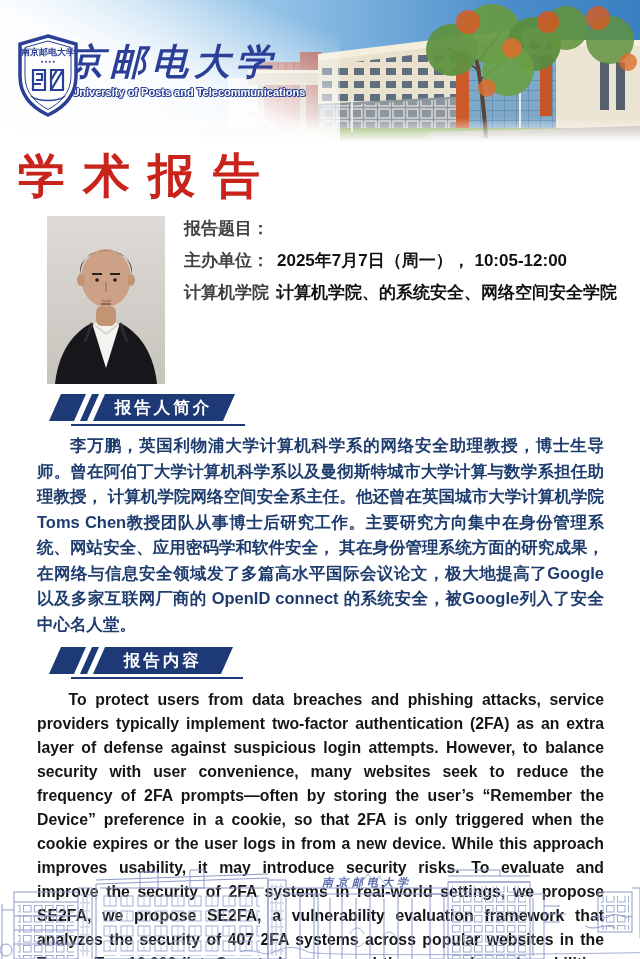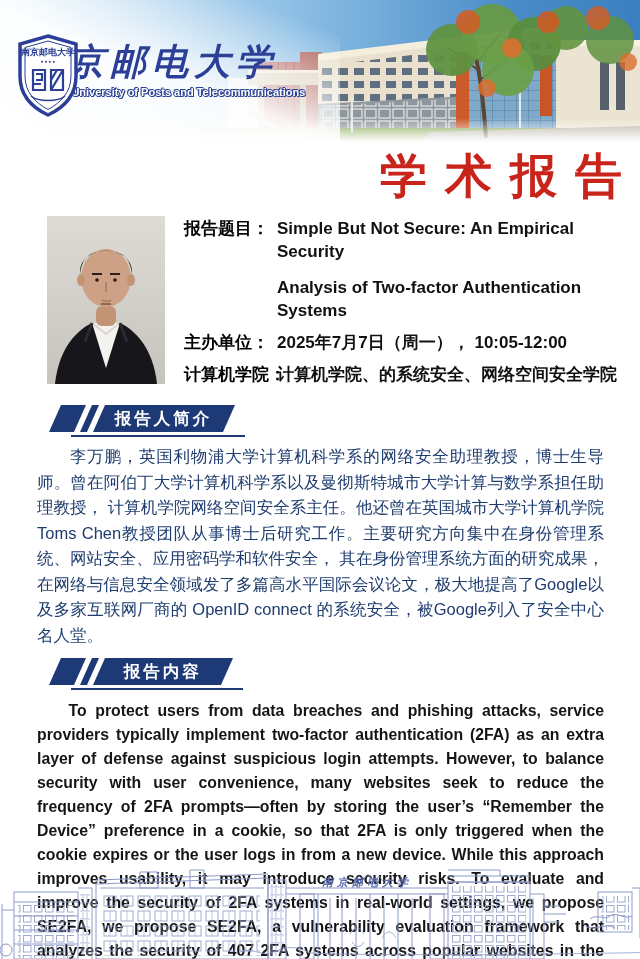--- a/index.html
+++ b/index.html
@@ -28,38 +28,38 @@
   }
   .uni-en{
     margin-top:4px;margin-left:2px;
     color:#ffffff;font-size:11px;font-weight:700;white-space:nowrap;
     text-shadow:-1px 0 #2c4396,1px 0 #2c4396,0 -1px #2c4396,0 1px #2c4396,1px 1px #2c4396,-1px -1px #2c4396;
   }
 
   
   .big-title{
     margin-top:6px;
-    text-align:right;
+    text-align:left;
     color:#c9241b;
     font-size:47px;
     font-weight:900;
     letter-spacing:18px;
     text-indent:18px;
     line-height:56px;
     font-family:"Liberation Sans","DejaVu Sans",sans-serif;
   }
 
   
   .info{display:flex;padding:12px 18px 0 47px;}
   .photo{width:118px;height:168px;flex-shrink:0;overflow:hidden;}
   .fields{margin-left:19px;flex:1;padding-top:1px;}
   .frow{display:flex;margin-bottom:9px;}
   .flbl{
     flex-shrink:0;width:93px;
-    font-size:17px;font-weight:700;color:#000000;
+    font-size:17px;font-weight:700;color:#404040;
     line-height:23px;white-space:pre;
   }
   .fval{font-size:17px;font-weight:700;color:#111;line-height:23px;}
   .fval.nowrap{white-space:nowrap;}
   .fval .line2{margin-top:13px;}
 
   
   .ribbon{
     position:relative;
     display:inline-flex;align-items:stretch;
@@ -78,21 +78,21 @@
   }
   .ribbon::after{
     content:"";position:absolute;left:16px;right:-16px;bottom:-5px;
     height:2.5px;background:#1e3a76;
   }
 
   
   .bio{
     margin:2px 36px 0 37px;
     color:#1e3c6e;
-    font-size:16.5px;font-weight:400;
+    font-size:16.5px;font-weight:700;
     line-height:25.5px;
     text-align:justify;
     text-indent:2em;
   }
   .abstract{
     margin:4px 36px 0 37px;
     color:#151515;
     font-size:15.8px;font-weight:600;
     line-height:24px;
     text-align:justify;
@@ -245,24 +245,20 @@
         <circle cx="50" cy="64" r="1.8" fill="#241a12"></circle>
         <circle cx="68" cy="64" r="1.8" fill="#241a12"></circle>
         <path d="M59,66 v10 M55,84 c3,2 6,2 9,0" stroke="#a87c5e" stroke-width="1.6" fill="none"></path>
         <path d="M54,88 h10" stroke="#8c5f48" stroke-width="1.8"></path>
       </svg>
     </div>
 
     <div class="fields">
       <div class="frow">
         <div class="flbl">报告题目：</div>
-        <div class="fval">
-          <div>Simple But Not Secure: An Empirical Security</div>
-          <div class="line2">Analysis of Two-factor Authentication Systems</div>
-        </div>
       </div>
       <div class="frow">
         <div class="flbl">主办单位：</div>
         <div class="fval nowrap">2025年7月7日（周一）， 10:05-12:00</div>
       </div>
       <div class="frow">
         <div class="flbl">计算机学院：</div>
         <div class="fval nowrap">计算机学院、的系统安全、网络空间安全学院</div>
       </div>
     </div>

